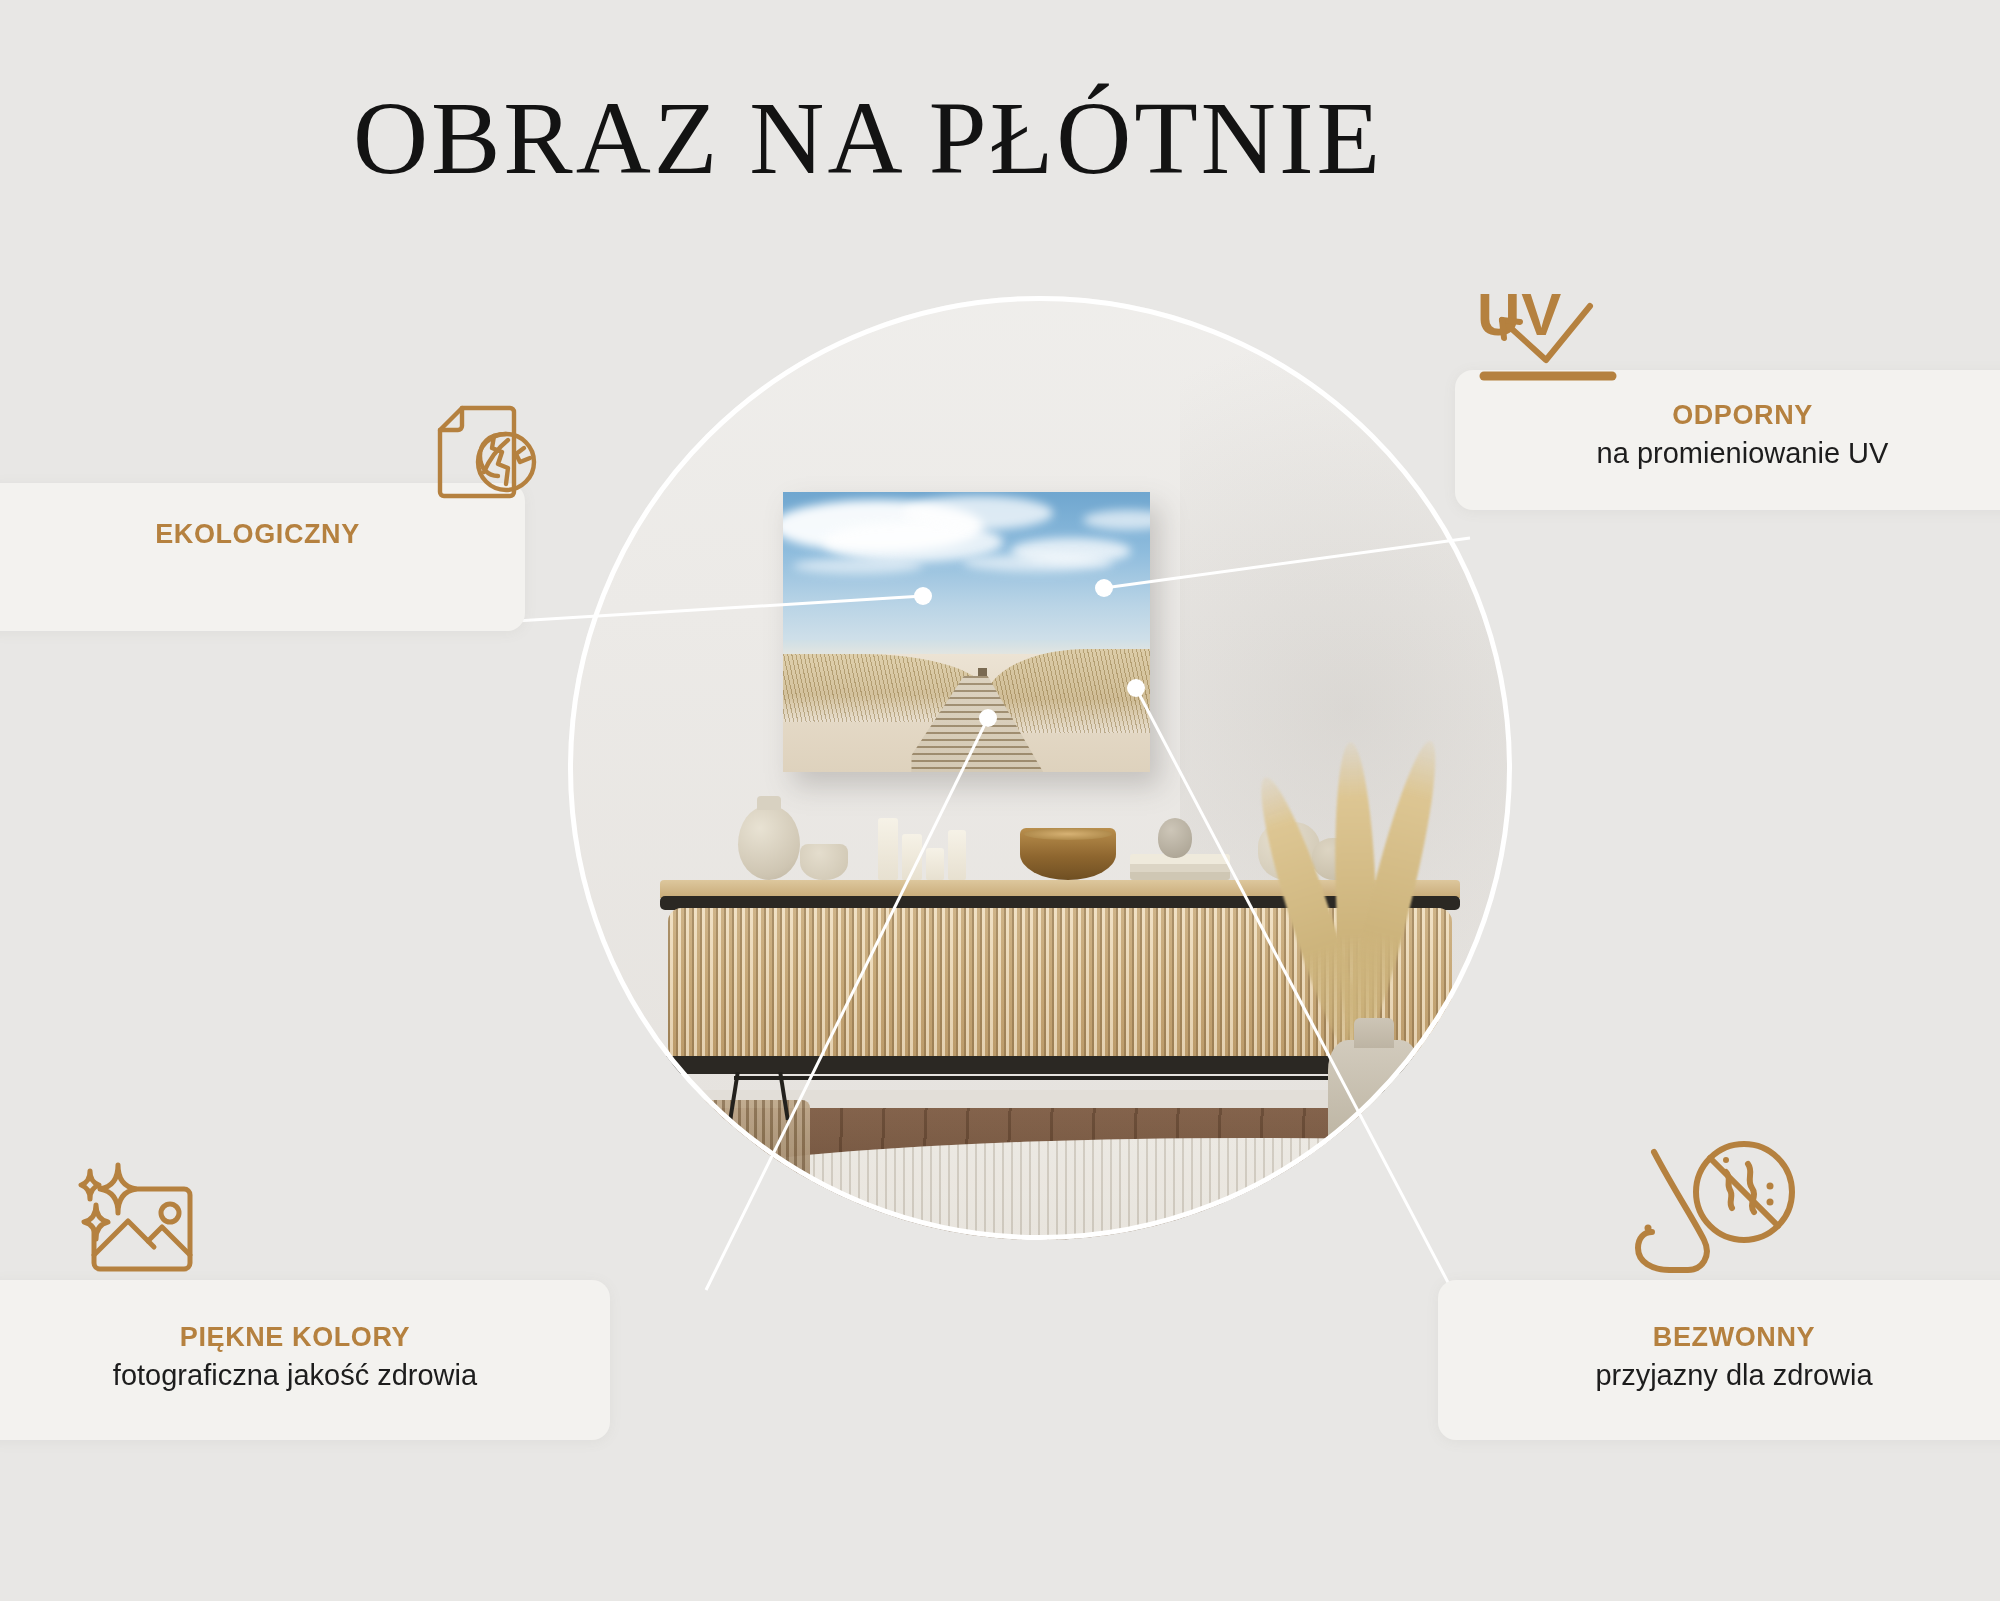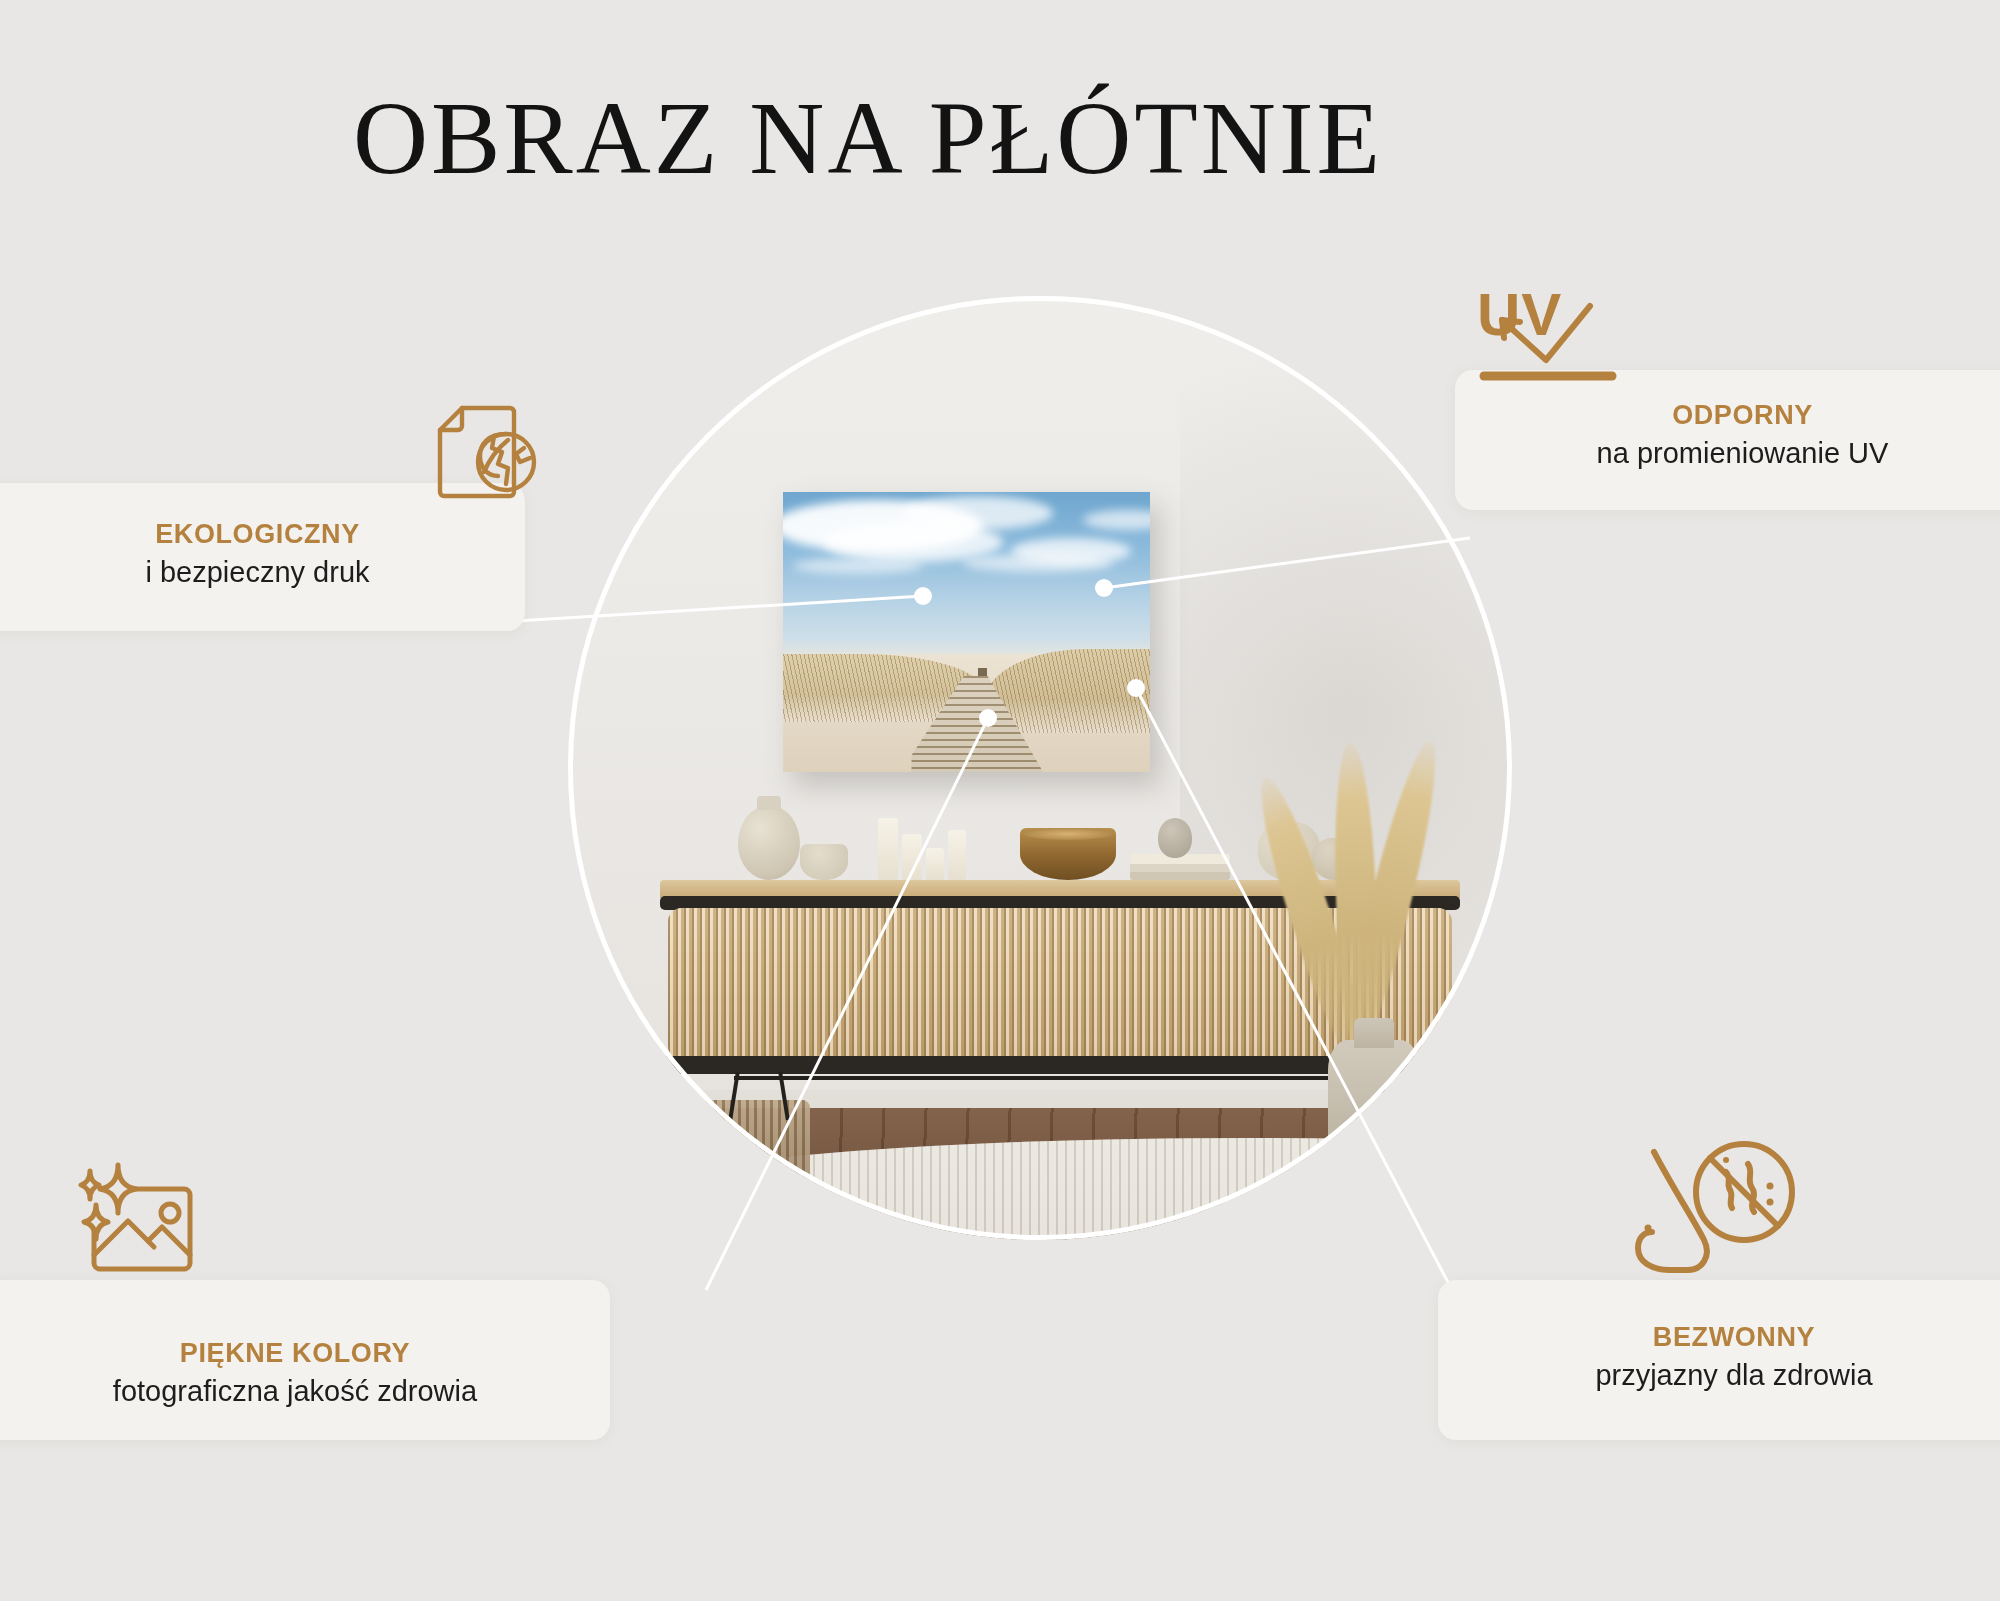--- a/index.html
+++ b/index.html
@@ -304,21 +304,21 @@
     margin-top: 5px;
   }
   .card-eco   { left:-20px;  top:483px;  width:545px; height:148px; }
   .card-uv    { left:1455px; top:370px;  width:575px; height:140px; }
   .card-color { left:-20px;  top:1280px; width:630px; height:160px; }
   .card-odor  { left:1438px; top:1280px; width:592px; height:160px; }
 
   .card-inner { position:absolute; left:0; right:0; }
   .card-eco   .card-inner { top:36px; right:20px; left:30px; }
   .card-uv    .card-inner { top:30px; left:20px; right:20px; }
-  .card-color .card-inner { top:42px; left:20px; right:20px;margin-top:16px; }
+  .card-color .card-inner { top:42px; left:20px; right:20px; }
   .card-odor  .card-inner { top:42px; left:20px; right:20px; }
 
   
   .icon { position:absolute; }
   .icon-eco   { left:428px;  top:396px; width:120px; height:110px; }
   .icon-uv    { left:1476px; top:278px; width:160px; height:110px; }
   .icon-color { left:62px;   top:1155px; width:180px; height:125px; }
   .icon-odor  { left:1630px; top:1140px; width:170px; height:165px; }
 
   .uv-text{
@@ -402,21 +402,20 @@
     <line x1="988" y1="718" x2="706" y2="1290" stroke="#ffffff" stroke-width="3"></line>
     <circle cx="988" cy="718" r="9" fill="#ffffff"></circle>
 
     <line x1="1136" y1="688" x2="1452" y2="1290" stroke="#ffffff" stroke-width="3"></line>
     <circle cx="1136" cy="688" r="9" fill="#ffffff"></circle>
   </svg>
 
   <div class="card card-eco">
     <div class="card-inner">
       <div class="title-line">EKOLOGICZNY</div>
-      <div class="sub-line">i bezpieczny druk</div>
     </div>
   </div>
   <div class="icon icon-eco">
     <svg viewBox="0 0 120 110" width="120" height="110" fill="none" stroke="#b5813f" stroke-width="4.4" stroke-linecap="round" stroke-linejoin="round">
       <path d="M12 34 L34 12 L82 12 A4 4 0 0 1 86 16 L86 96 A4 4 0 0 1 82 100 L16 100 A4 4 0 0 1 12 96 Z"></path>
       <path d="M34 12 L34 30 A4 4 0 0 1 30 34 L12 34"></path>
       <circle cx="78" cy="66" r="28"></circle>
       <path d="M78 38 C60 38 52 48 52 60 C52 72 60 80 70 80"></path>
       <path d="M56 76 C62 62 70 52 80 44"></path>
       <path d="M66 40 L64 52 L74 56 L70 68 L80 72 L78 88"></path>

